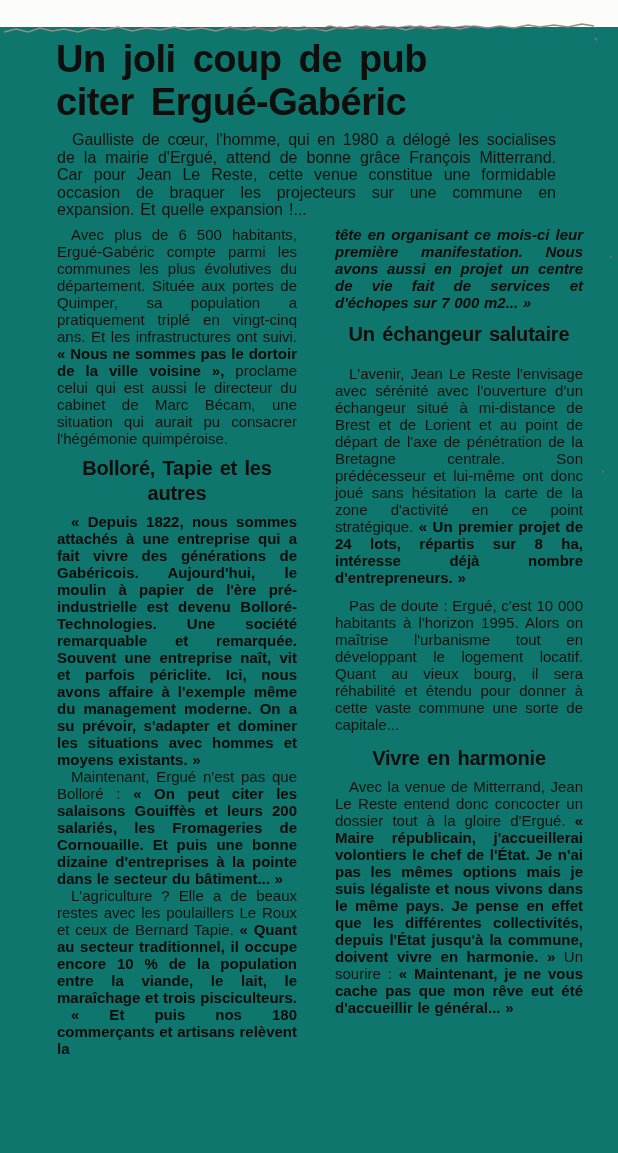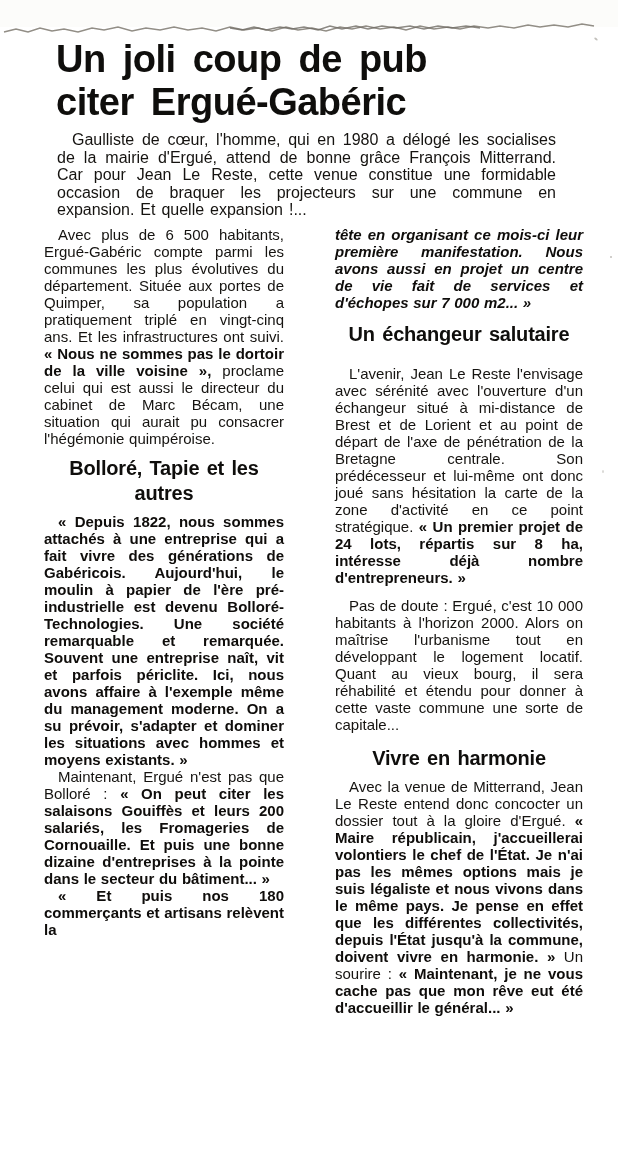--- a/index.html
+++ b/index.html
@@ -3,21 +3,21 @@
 <meta charset="utf-8">
 <style>
   html,body{margin:0;padding:0;}
   body{
     width:618px;height:1153px;
     background:#e9e8e5;
     font-family:"Liberation Sans", sans-serif;
   }
   .page{
     position:relative;width:618px;height:1153px;
-    background:#ffffff;overflow:hidden;color:#13110f;
+    background:#0f766e;overflow:hidden;color:#13110f;
   }
   .scan-top{
     position:absolute;left:0;top:0;width:618px;height:27px;
     background:#fcfcfa;
   }
   .tear{position:absolute;left:0;top:21px;width:618px;height:16px;}
   .speck{position:absolute;background:#8f8c84;border-radius:50%;opacity:.55;}
 
   .headline{
     position:absolute;left:56px;top:38px;width:520px;margin:0;
@@ -30,21 +30,21 @@
     position:absolute;left:57px;top:131px;width:499px;margin:0;
     font-size:16px;line-height:17.6px;text-align:justify;
     text-indent:15px;word-spacing:1.5px;color:#151310;
   }
 
   .col{
     position:absolute;top:226px;
     font-size:15px;line-height:17px;text-align:justify;
     word-spacing:0.5px;color:#151310;
   }
-  .col-left{left:44px;width:240px;}
+  .col-left{left:57px;width:240px;}
   .col-right{left:335px;width:248px;}
 
   .col p{margin:0;text-indent:14px;}
   .col p.noindent{text-indent:0;font-style:italic;}
   .col p.gap{margin-top:11px;}
   .col b{font-weight:bold;color:#0f0d0b;}
 
   .col h2{
     margin:9px 0 7px;font-size:20px;line-height:25px;
     font-weight:bold;text-align:center;text-indent:0;
@@ -84,32 +84,33 @@
 
   <div class="col col-left">
     <p class="body"><span>Avec plus de 6 500 habitants, Ergué-Gabéric compte parmi les communes les plus évolutives du département. Située aux portes de Quimper, sa population a pratiquement triplé en vingt-cinq ans. Et les infrastructures ont suivi. </span><b>« Nous ne sommes pas le dortoir de la ville voisine », </b><span>proclame celui qui est aussi le directeur du cabinet de Marc Bécam, une situation qui aurait pu consacrer l'hégémonie quimpéroise.</span></p>
 
     <h2>Bolloré, Tapie et les autres</h2>
 
     <p class="body"><b>« Depuis 1822, nous sommes attachés à une entreprise qui a fait vivre des générations de Gabéricois. Aujourd'hui, le moulin à papier de l'ère pré-industrielle est devenu Bolloré-Technologies. Une société remarquable et remarquée. Souvent une entreprise naît, vit et parfois périclite. Ici, nous avons affaire à l'exemple même du management moderne. On a su prévoir, s'adapter et dominer les situations avec hommes et moyens existants. »</b></p>
 
     <p class="body"><span>Maintenant, Ergué n'est pas que Bolloré : </span><b>« On peut citer les salaisons Gouiffès et leurs 200 salariés, les Fromageries de Cornouaille. Et puis une bonne dizaine d'entreprises à la pointe dans le secteur du bâtiment... »</b></p>
 
+    <p class="body"><span>L'agriculture ? Elle a de beaux restes avec les poulaillers Le Roux et ceux de Bernard Tapie. </span><b>« Quant au secteur traditionnel, il occupe encore 10 % de la population entre la viande, le lait, le maraîchage et trois pisciculteurs.</b></p>
 
     <p class="body"><b>« Et puis nos 180 commerçants et artisans relèvent la</b></p>
   </div>
 
   <div class="col col-right">
     <p class="body noindent"><b>tête en organisant ce mois-ci leur première manifestation. Nous avons aussi en projet un centre de vie fait de services et d'échopes sur 7 000 m2... »</b></p>
 
     <h2 class="h-echangeur">Un échangeur salutaire</h2>
 
     <p class="body"><span>L'avenir, Jean Le Reste l'envisage avec sérénité avec l'ouverture d'un échangeur situé à mi-distance de Brest et de Lorient et au point de départ de l'axe de pénétration de la Bretagne centrale. Son prédécesseur et lui-même ont donc joué sans hésitation la carte de la zone d'activité en ce point stratégique. </span><b>« Un premier projet de 24 lots, répartis sur 8 ha, intéresse déjà nombre d'entrepreneurs. »</b></p>
 
-    <p class="body gap"><span>Pas de doute : Ergué, c'est 10 000 habitants à l'horizon 2000. Alors on maîtrise l'urbanisme tout en développant le logement locatif. Quant au vieux bourg, il sera réhabilité et étendu pour donner à cette vaste commune une sorte de capitale...</span></p>
+    <p class="body gap"><span>Pas de doute : Ergué, c'est 10 000 habitants à l'horizon 1995. Alors on maîtrise l'urbanisme tout en développant le logement locatif. Quant au vieux bourg, il sera réhabilité et étendu pour donner à cette vaste commune une sorte de capitale...</span></p>
 
     <h2 class="h-harmonie">Vivre en harmonie</h2>
 
     <p class="body"><span>Avec la venue de Mitterrand, Jean Le Reste entend donc concocter un dossier tout à la gloire d'Ergué. </span><b>« Maire républicain, j'accueillerai volontiers le chef de l'État. Je n'ai pas les mêmes options mais je suis légaliste et nous vivons dans le même pays. Je pense en effet que les différentes collectivités, depuis l'État jusqu'à la commune, doivent vivre en harmonie. » </b><span>Un sourire : </span><b>« Maintenant, je ne vous cache pas que mon rêve eut été d'accueillir le général... »</b></p>
 
   </div>
 
 </div>
 
 </body></html>

